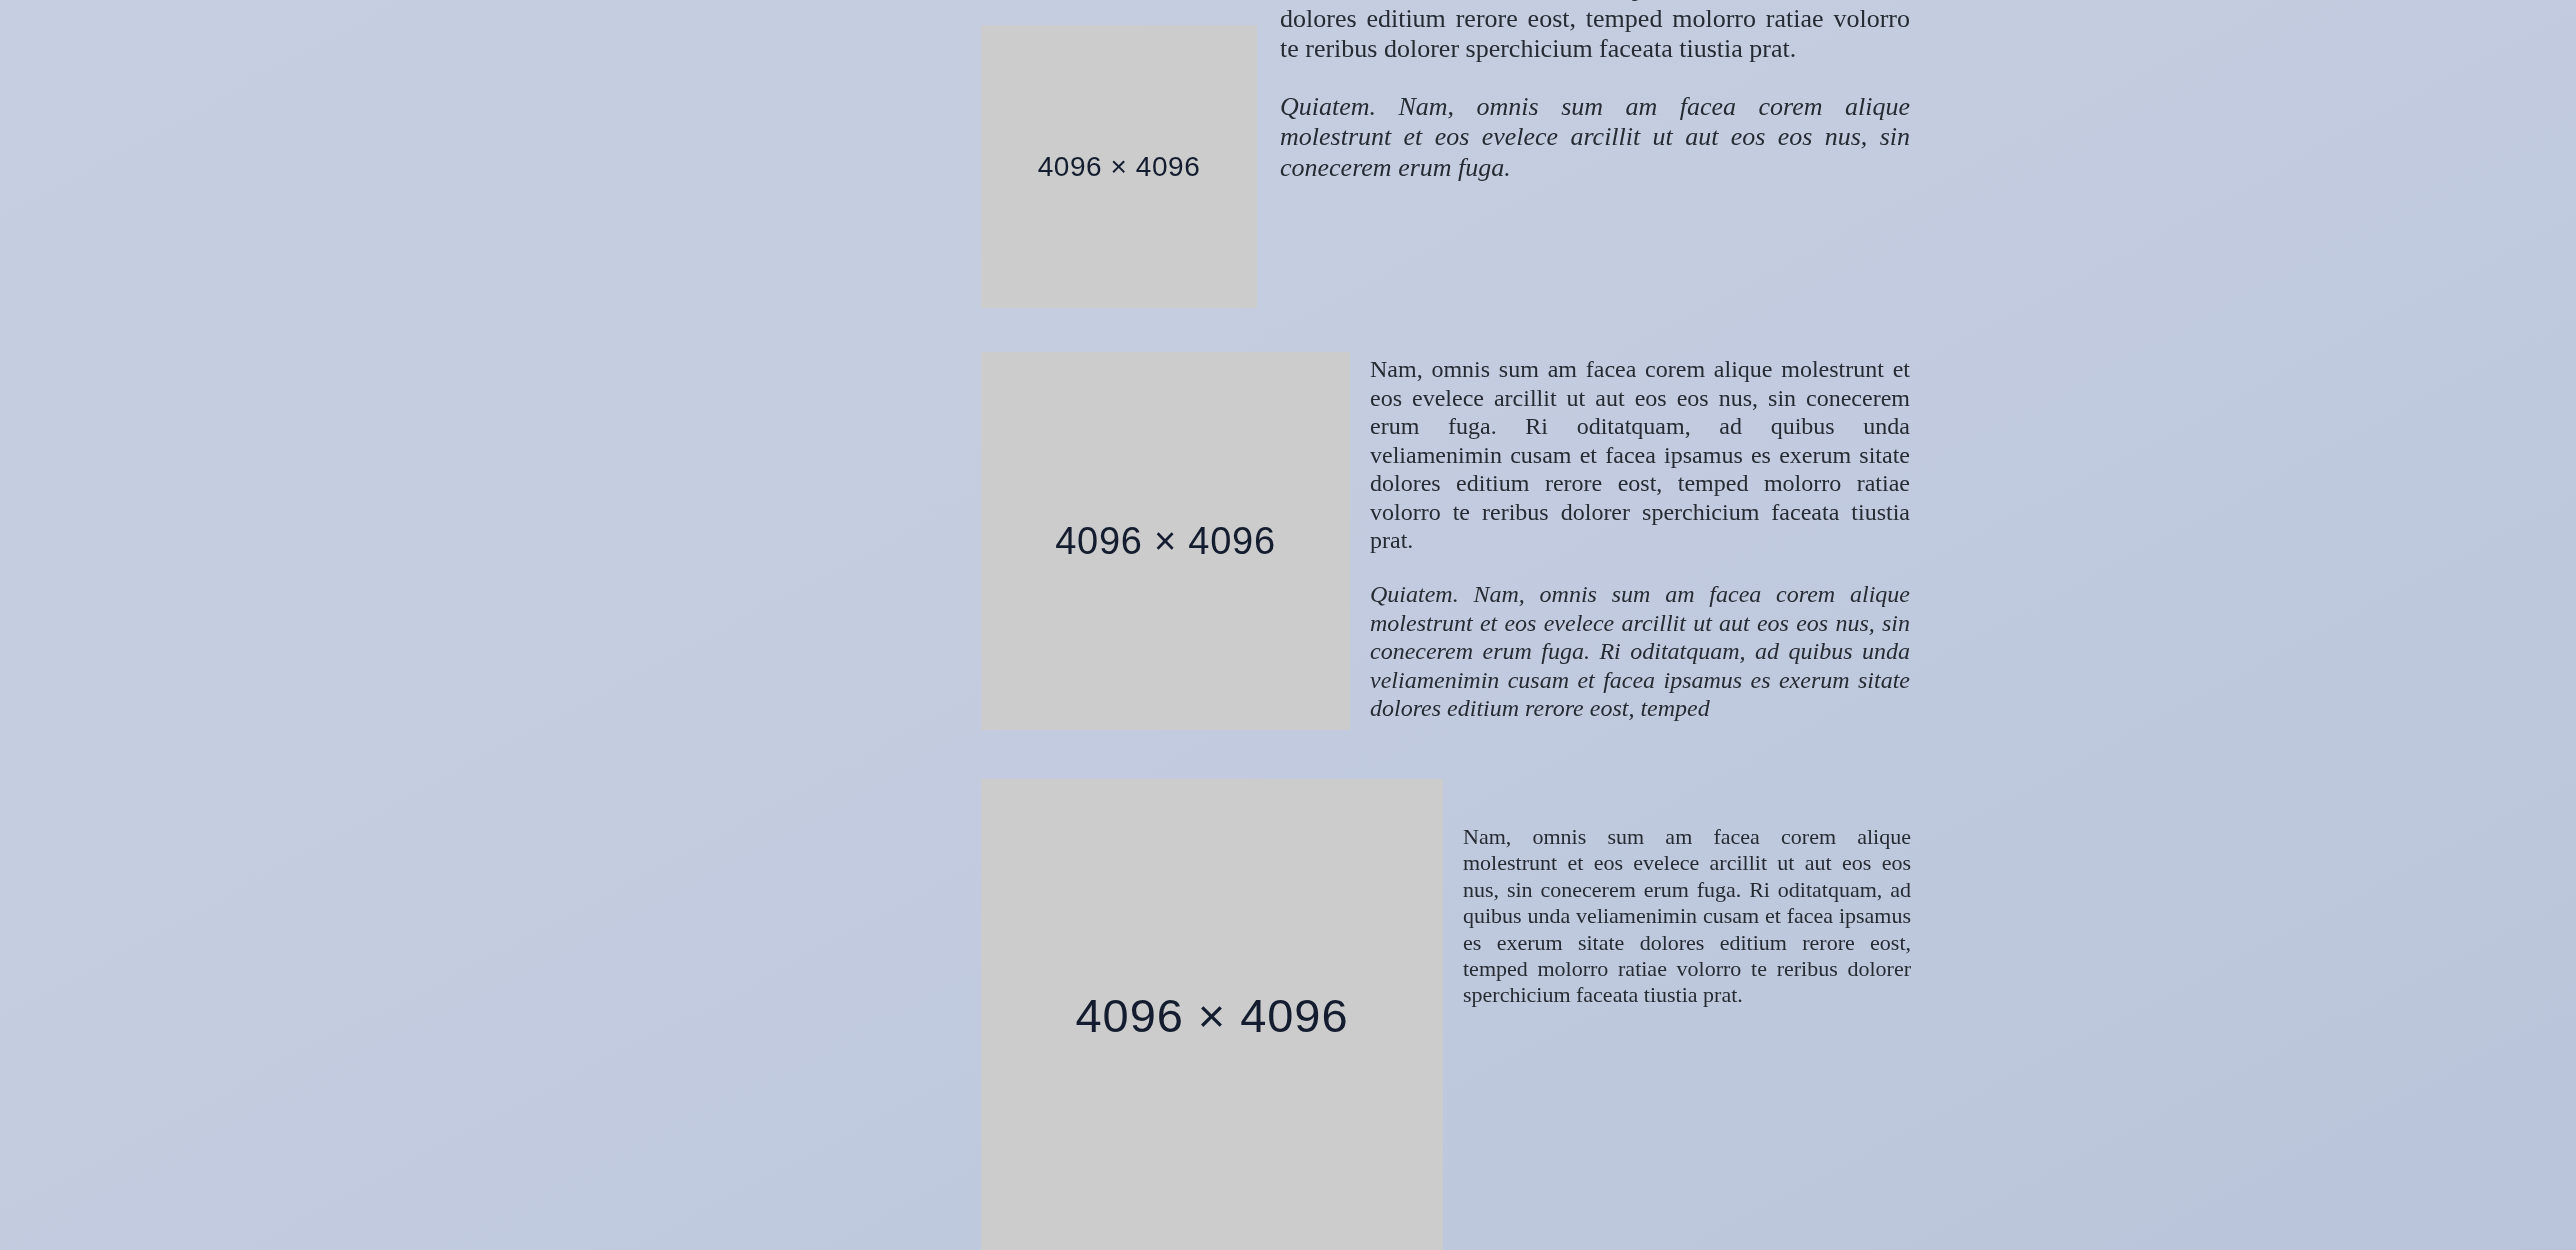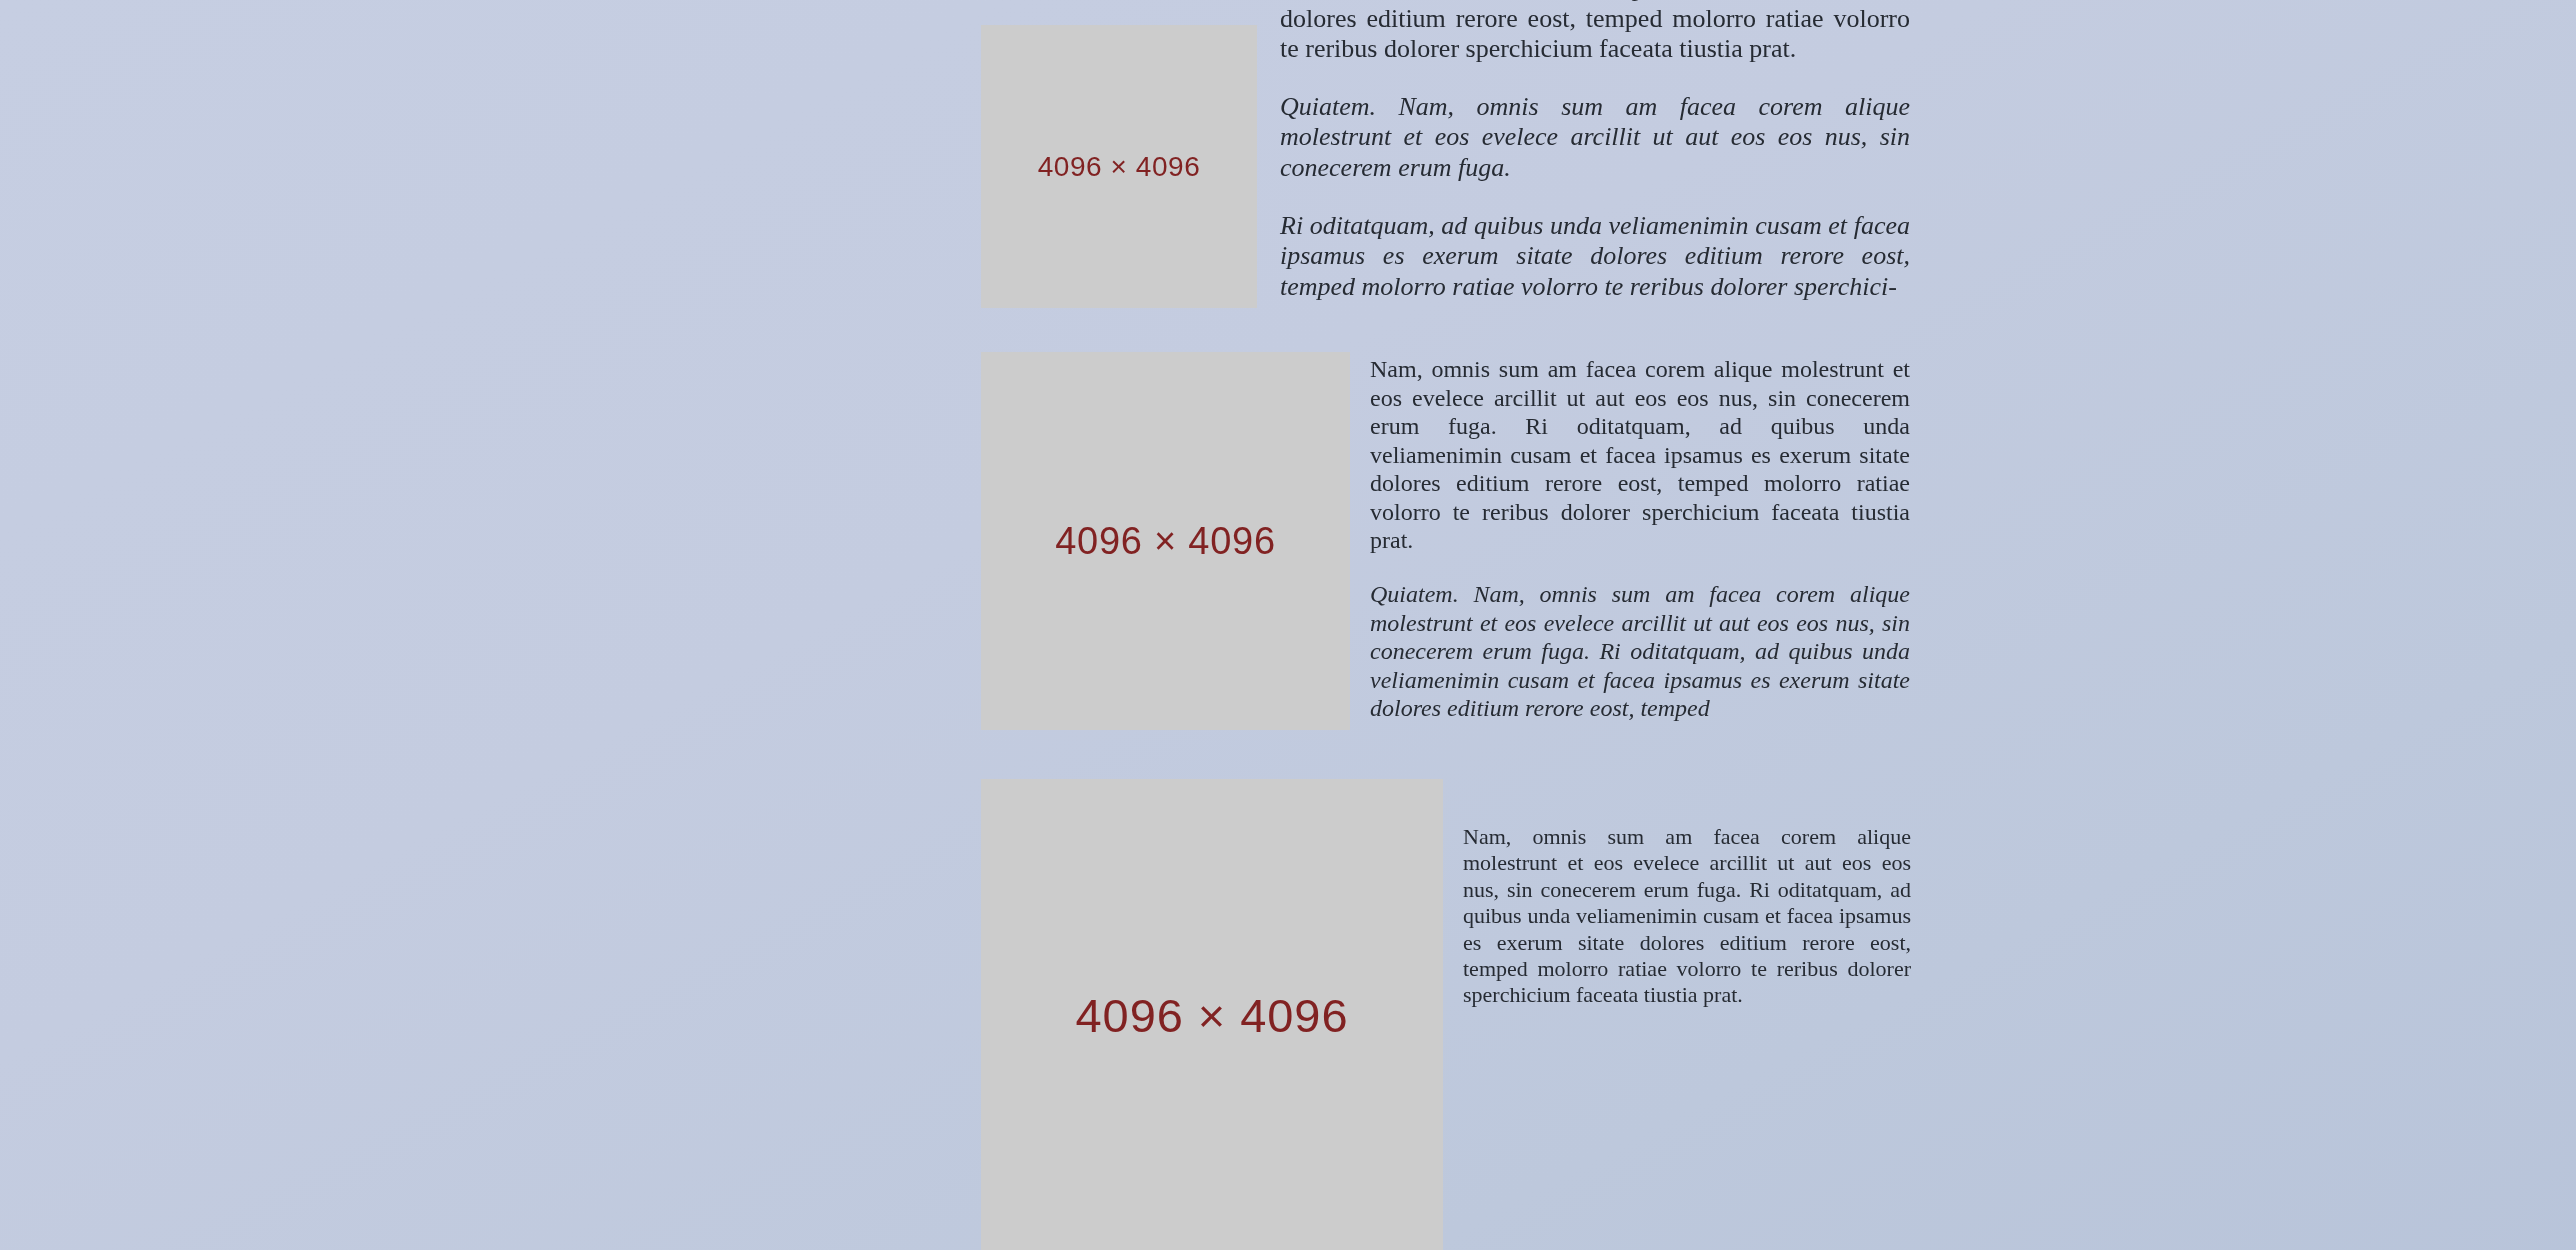--- a/index.html
+++ b/index.html
@@ -29,21 +29,21 @@
     background: #cccccc;
     display: flex;
     align-items: center;
     justify-content: center;
     overflow: hidden;
   }
 
   .placeholder-label {
     font-family: "Liberation Sans", "DejaVu Sans", sans-serif;
     font-weight: 300;
-    color: #7f1d1d;
+    color: #0f172a;
     letter-spacing: 0.02em;
     white-space: nowrap;
     opacity: 0.97;
   }
 
   #ph-1 { left: 981px; top: 25px;   width: 276px; height: 283px; }
   #ph-2 { left: 981px; top: 352px;  width: 369px; height: 378px; }
   #ph-3 { left: 981px; top: 779px; width: 462px; height: 472px; }
 
   #ph-1 .placeholder-label { font-size: 28px; }
@@ -111,23 +111,20 @@
     <span class="placeholder-label">4096 × 4096</span>
   </div>
 
   <div class="text-col" id="text-col-1">
     <p>
       <span>veliamenimin cusam et facea ipsamus es exerum sitate dolores editium rerore eost, temped molorro ratiae volorro te reribus dolorer sperchicium faceata tiustia prat.</span>
     </p>
     <p>
       <span>Quiatem. Nam, omnis sum am facea corem alique molestrunt et eos evelece arcillit ut aut eos eos nus, sin conecerem erum fuga.</span>
     </p>
-    <p>
-      <span>Ri oditatquam, ad quibus unda veliamenimin cusam et facea ipsamus es exerum sitate dolores editium rerore eost, temped molorro ratiae volorro te reribus dolorer sperchici-</span>
-    </p>
   </div>
 
   <div class="text-col" id="text-col-2">
     <p>
       <span>Nam, omnis sum am facea corem alique molestrunt et eos evelece arcillit ut aut eos eos nus, sin conecerem erum fuga. Ri oditatquam, ad quibus unda veliamenimin cusam et facea ipsamus es exerum sitate dolores editium rerore eost, temped molorro ratiae volorro te reribus dolorer sperchicium faceata tiustia prat.</span>
     </p>
     <p>
       <span>Quiatem. Nam, omnis sum am facea corem alique molestrunt et eos evelece arcillit ut aut eos eos nus, sin conecerem erum fuga. Ri oditatquam, ad quibus unda veliamenimin cusam et facea ipsamus es exerum sitate dolores editium rerore eost, temped</span>
     </p>
   </div>

